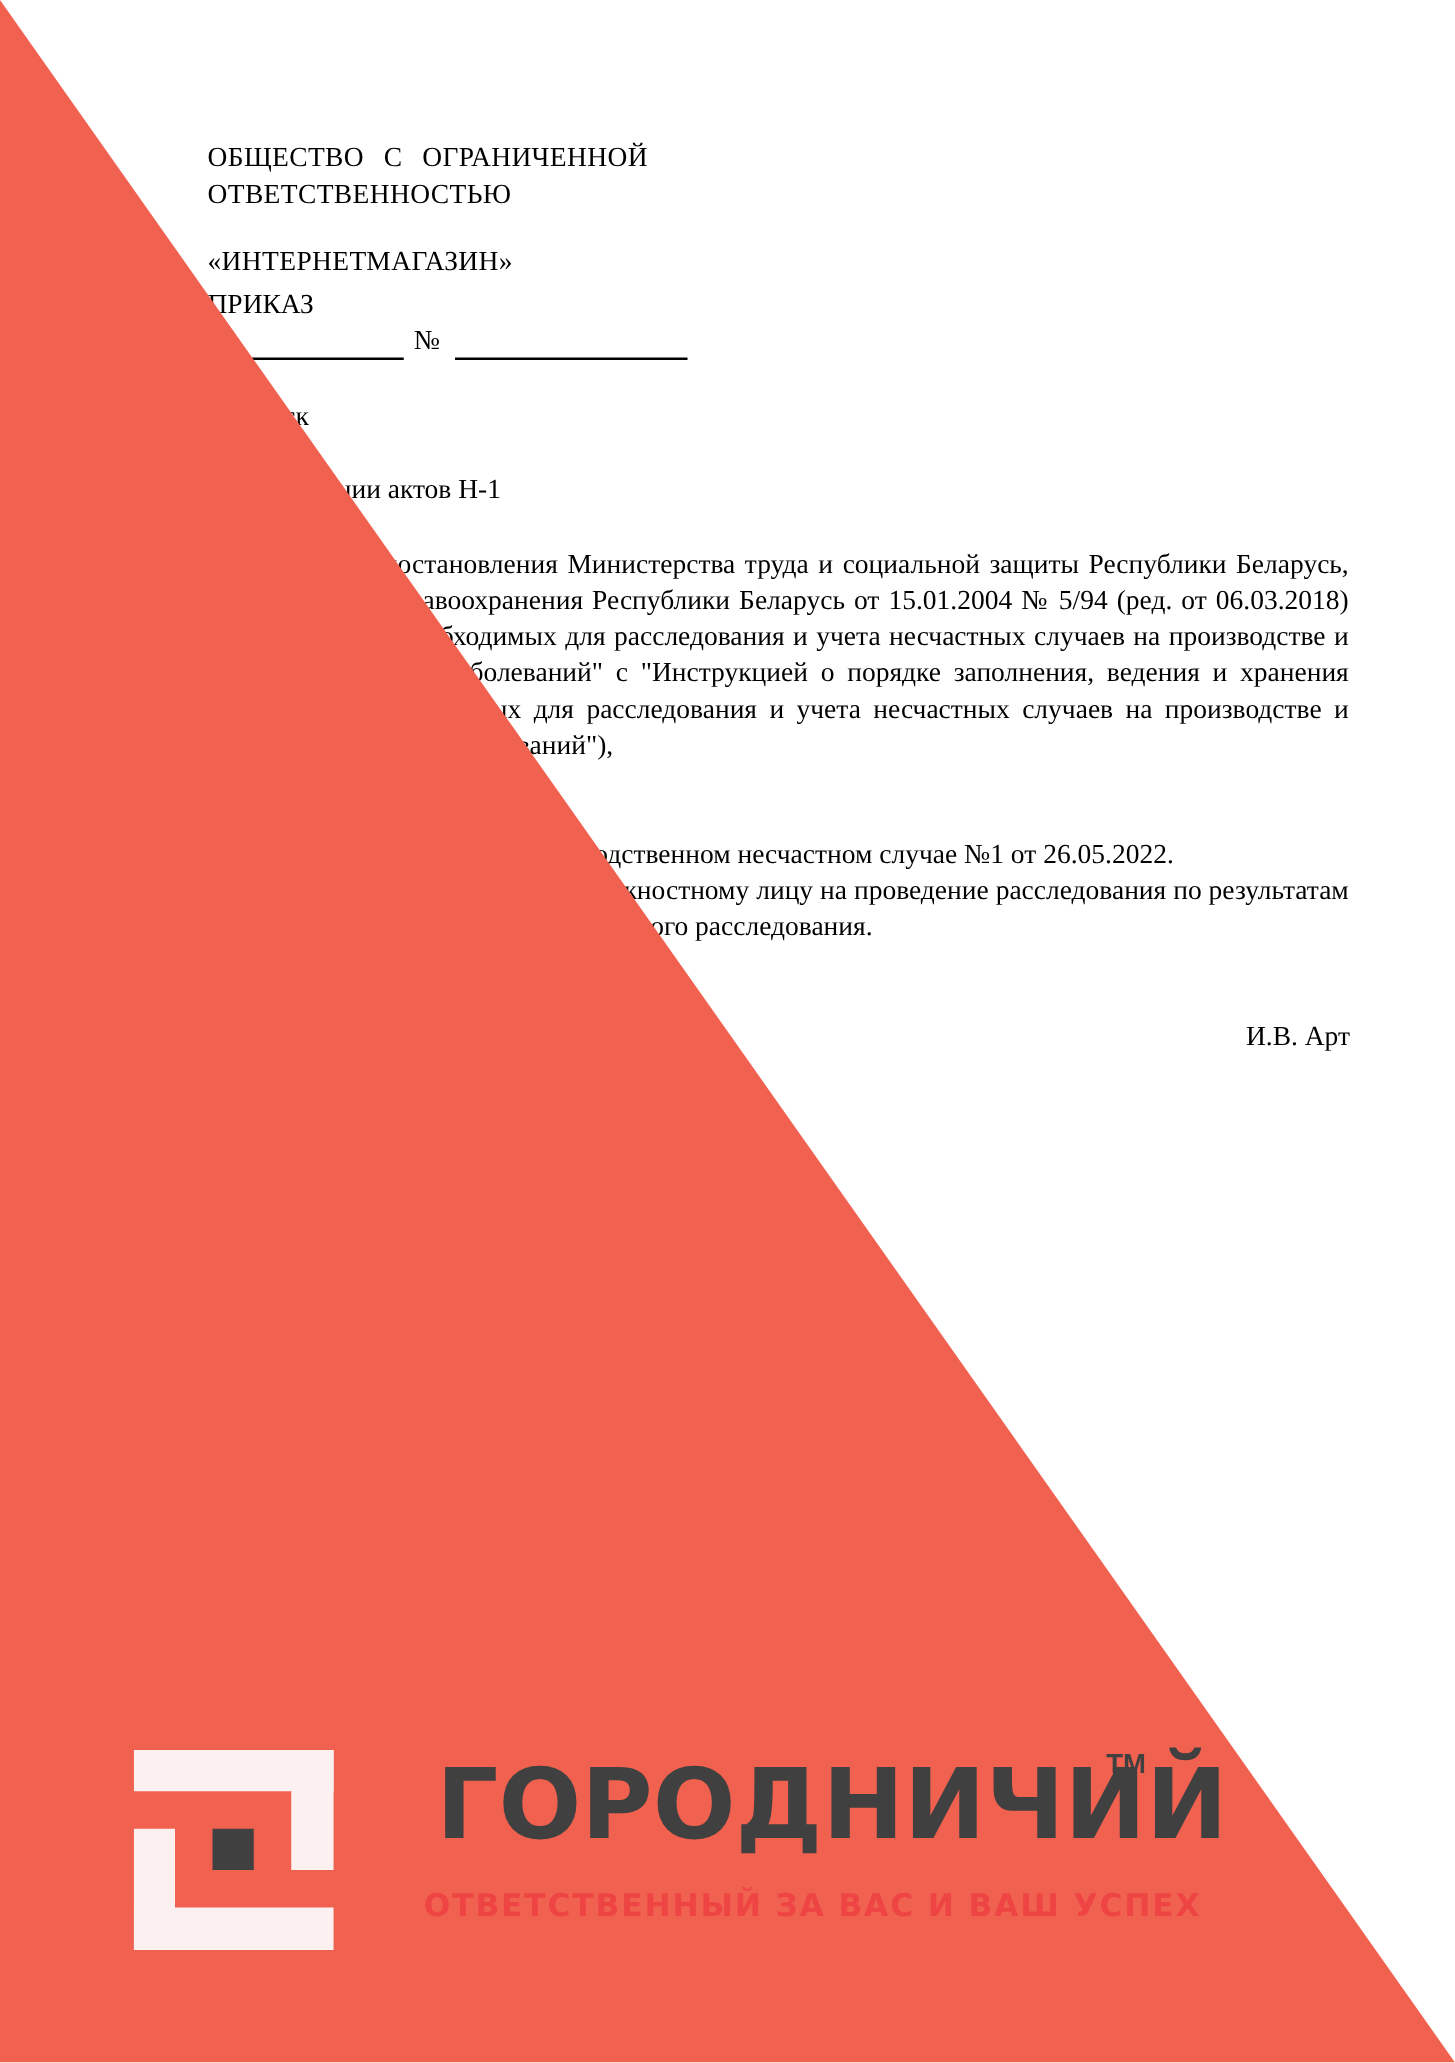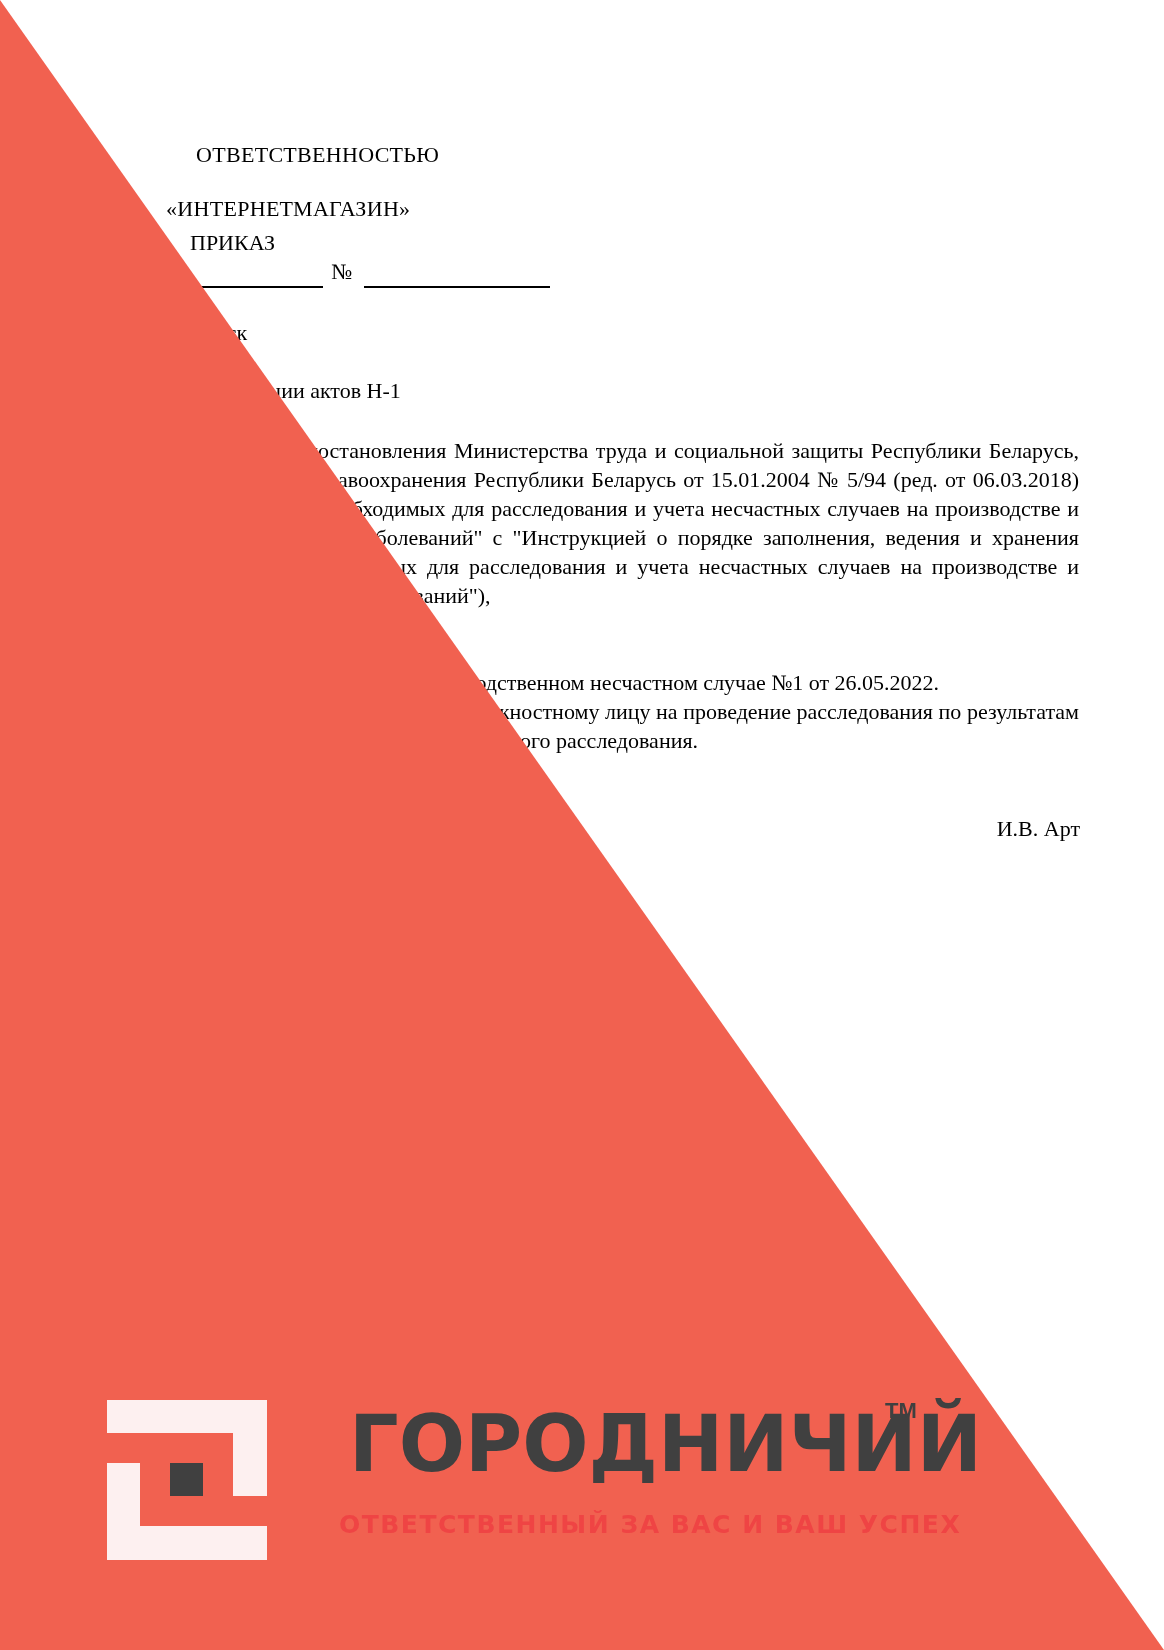--- a/index.html
+++ b/index.html
@@ -6,23 +6,23 @@
   body {
     width: 1164px; height: 1650px; position: relative; overflow: hidden;
     background: #ffffff;
     font-family: "Liberation Serif", "DejaVu Serif", serif;
     color: #000;
   }
   .doc { position: absolute; left: 0; top: 0; width: 1164px; height: 1650px; }
   .line { position: absolute; font-size: 22px; line-height: 28px; white-space: nowrap; }
   .org { left: 166px; letter-spacing: 0.3px; }
   .org-1 { top: 112px; word-spacing: 10px; }
-  .org-2 { top: 141px; margin-left: 30px; }
+  .org-2 { top: 141px; }
   .org-3 { top: 170px; margin-top: 25px; }
-  .title { left: 166px; top: 229px; margin-left: 24px; }
+  .title { left: 166px; top: 229px; }
   .date-row { left: 166px; top: 258px; height: 32px; width: 400px; }
   .blank { position: absolute; top: 28px; height: 0; border-bottom: 2px solid #000; }
   .blank-date { left: 10px; width: 147px; }
   .num-sign { position: absolute; left: 165px; top: 0; font-size: 22px; }
   .blank-num { left: 198px; width: 186px; }
   .city { left: 166px; top: 319px; }
   .subject { left: 166px; top: 377px; }
   .para {
     position: absolute; left: 166px; width: 913px; font-size: 22px; line-height: 29px;
     text-align: justify; text-align-last: left;
@@ -47,20 +47,21 @@
   .tagline {
     position: absolute; left: 339px; top: 1510px;
     font-family: "DejaVu Sans", "Liberation Sans", sans-serif; font-weight: bold;
     font-size: 25px; color: #ef4444; letter-spacing: 1.5px;
   }
 </style>
 </head>
 <body>
 
 <div class="doc">
+  <div class="line org org-1">ОБЩЕСТВО С ОГРАНИЧЕННОЙ</div>
   <div class="line org org-2">ОТВЕТСТВЕННОСТЬЮ</div>
   <div class="line org org-3">«ИНТЕРНЕТМАГАЗИН»</div>
 
   <div class="line title">ПРИКАЗ</div>
 
   <div class="line date-row">
     <span class="blank blank-date"></span>
     <span class="num-sign">№</span>
     <span class="blank blank-num"></span>
   </div>

